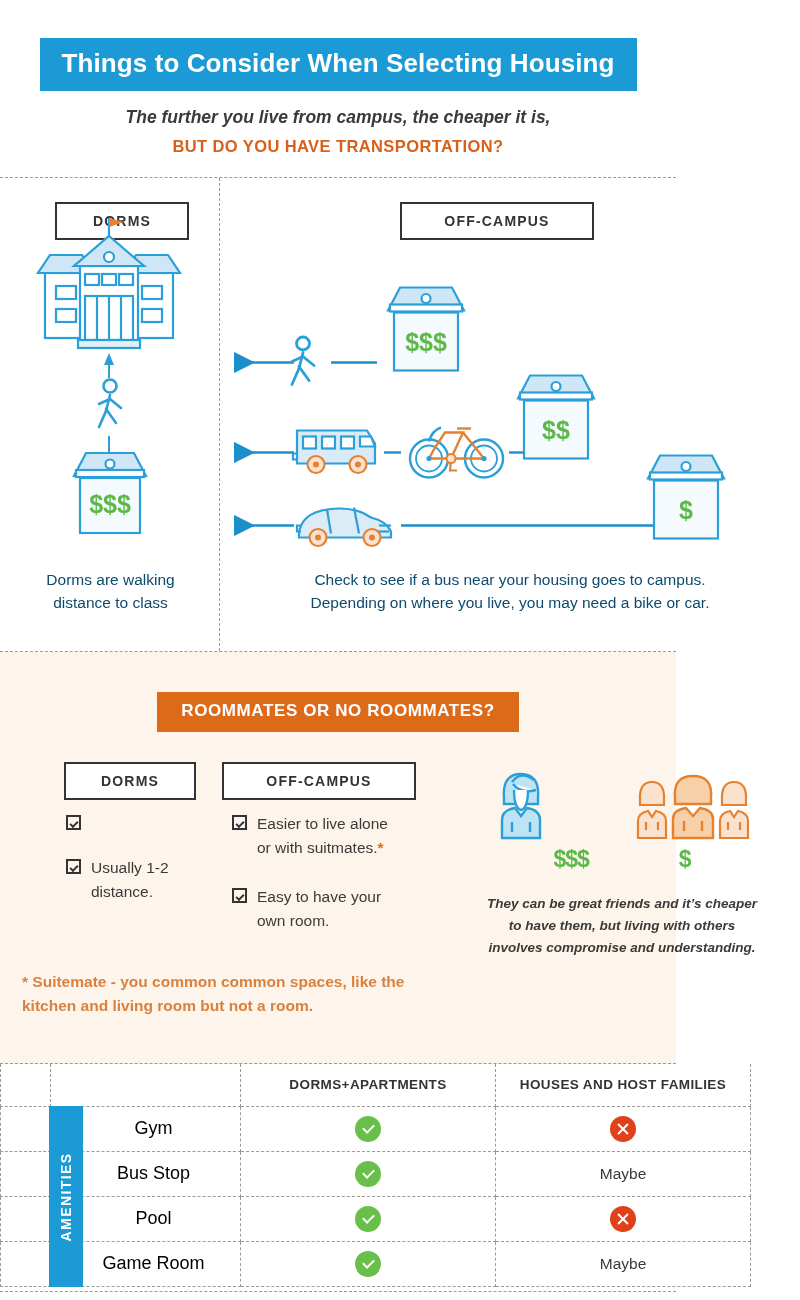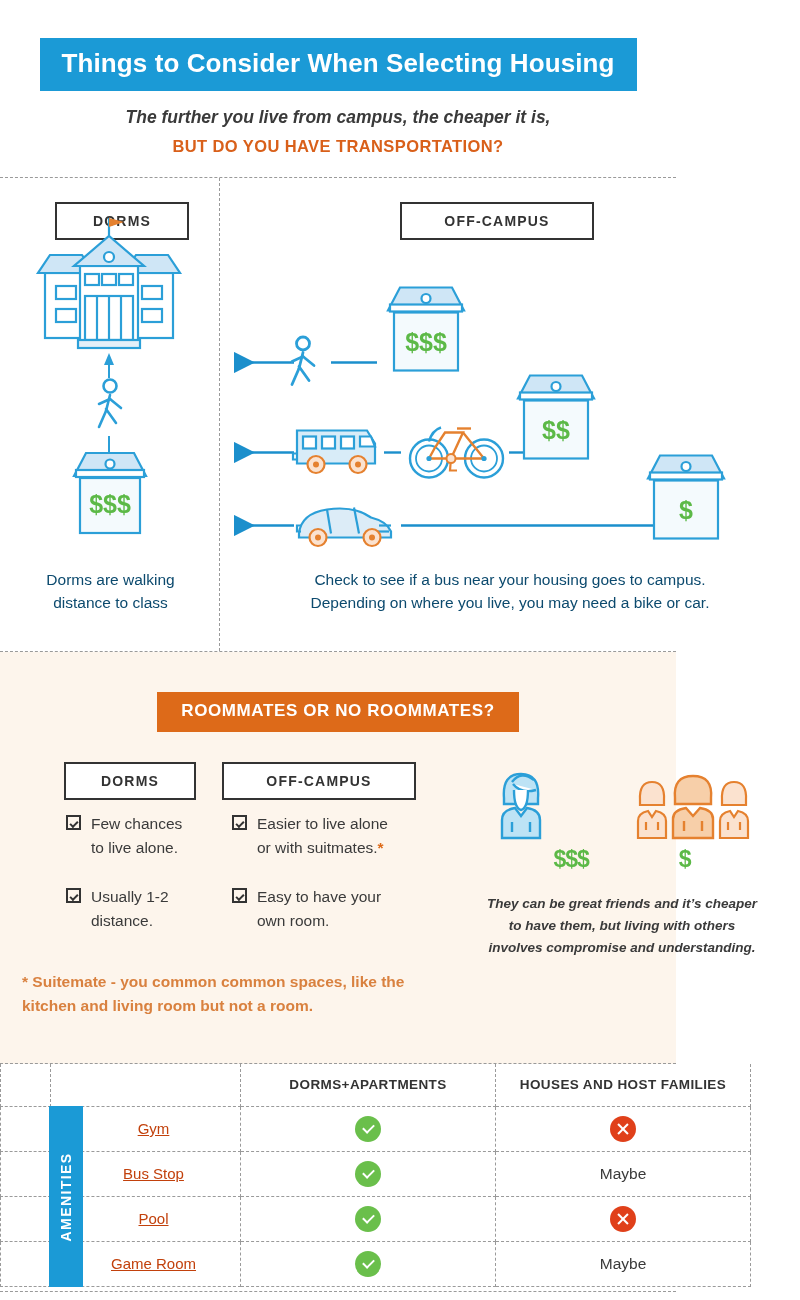--- a/index.html
+++ b/index.html
@@ -167,24 +167,23 @@
     height: 42px;
   }
   th.blank-corner, td.rail-cell { border: none; }
   .col-rail { width: 50px; }
   .col-name { width: 190px; }
   .col-a { width: 255px; }
   .col-b { width: 255px; }
   td.amen-name {
     text-align: left;
     padding-left: 16px;
-    font-size: 15px;
-    color: #c2410c;
+    font-size: 18px;
+    color: #000000;
     border-left: none;
-    text-decoration: underline;
   }
   th.hdr-name { border-left: none; border-top: none; }
   .rail {
     position: absolute;
     left: 49px;
     top: 42px;
     width: 34px;
     height: 181px;
     background: #1b9ad6;
   }
@@ -417,24 +416,20 @@
     </div>
 
     <div class="rm-labels">
       <div class="label-box rm-dorms-label">DORMS</div>
       <div class="label-box rm-oc-label">OFF-CAMPUS</div>
     </div>
 
     <div class="check-col" style="left:66px; top:160px; width:160px;">
       <div class="check-item">
         <span class="cbox"></span>
-        <span class="check-text">
-          <span>Few chances</span><br>
-          <span>to live alone.</span>
-        </span>
       </div>
       <div class="check-item">
         <span class="cbox"></span>
         <span class="check-text">
           <span>Usually 1-2</span><br>
           <span>distance.</span>
         </span>
       </div>
     </div>
 

